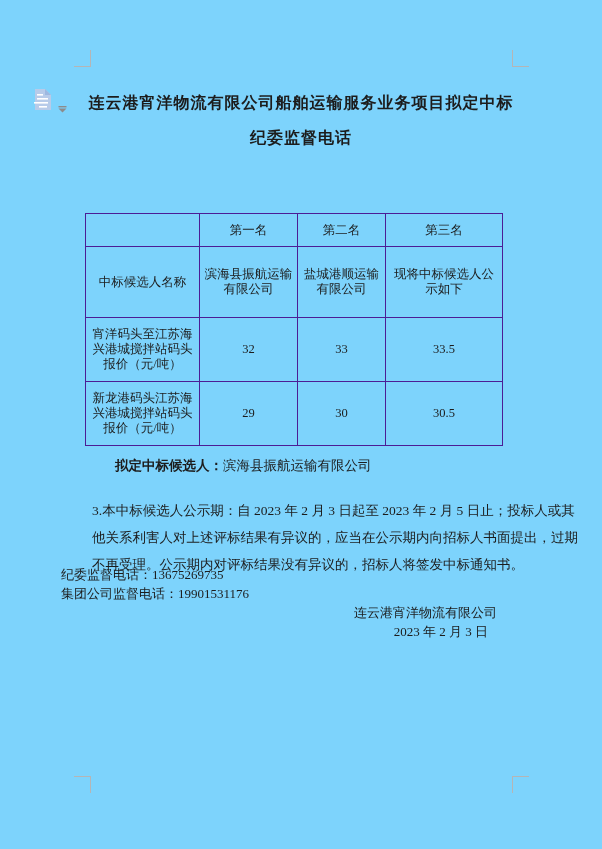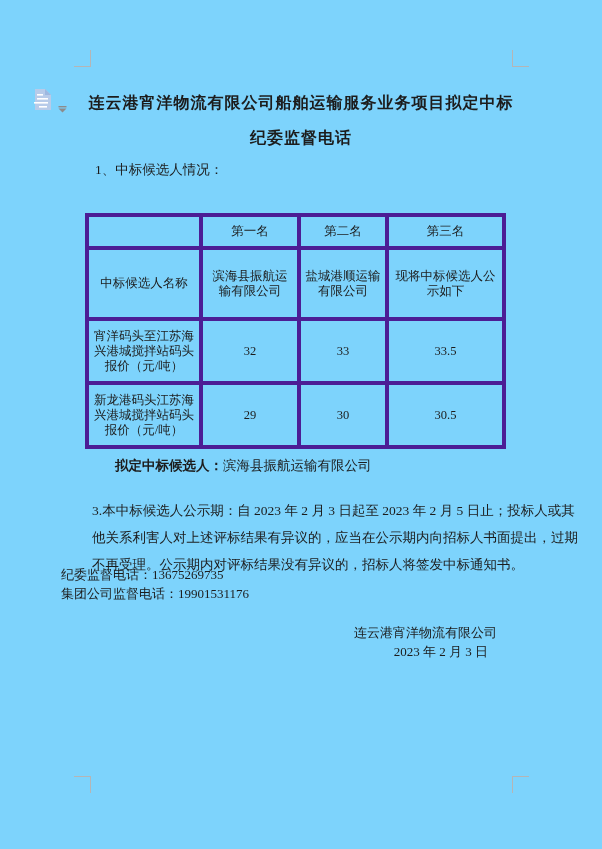--- a/index.html
+++ b/index.html
@@ -37,21 +37,21 @@
   .intro-block .intro { text-indent: 33px; }
   .intro-block .sec1 { padding-left: 34px; }
 
   
   table.cand {
     position: absolute; left: 85px; top: 213px;
     border-collapse: collapse; table-layout: fixed; width: 417px;
     font-size: 12.5px;
   }
   table.cand th, table.cand td {
-    border: 4px solid #4c1d95;
+    border: 1px solid #4c1d95;
     text-align: center; vertical-align: middle;
     font-weight: normal; line-height: 15px; padding: 2px 4px;
   }
   table.cand .c0 { width: 114px; }
   table.cand .c1 { width: 98px; }
   table.cand .c2 { width: 88px; }
   table.cand .c3 { width: 117px; }
   tr.r-head  { height: 33px; }
   tr.r-name  { height: 71px; }
   tr.r-quote { height: 64px; }
@@ -61,21 +61,21 @@
   .proposed { position: absolute; left: 61px; top: 457px; width: 484px; font-size: 13.5px; padding-left: 54px; }
   .proposed .lbl { font-weight: bold; }
 
   
   .notice { position: absolute; left: 61px; top: 497px; width: 486px; font-size: 13.5px; line-height: 27px; margin-left: 31px; }
 
   
   .phones { position: absolute; left: 61px; top: 565px; font-size: 13px; line-height: 19px; }
 
   
-  .signature { position: absolute; top: 603px; right: 105px; text-align: right; font-size: 13px; line-height: 19px; margin-top: 20px; }
+  .signature { position: absolute; top: 603px; right: 105px; text-align: right; font-size: 13px; line-height: 19px; }
   .signature .date { padding-right: 9px; }
 </style>
 </head>
 <body>
 
 <div class="page">
 
   <div class="crop crop-tl"></div>
   <div class="crop crop-tr"></div>
   <div class="crop crop-bl"></div>
@@ -99,21 +99,20 @@
       </svg>
     </span>
   </div>
 
   <div class="title">
     <div>连云港宵洋物流有限公司船舶运输服务业务项目拟定中标</div>
     <div>纪委监督电话</div>
   </div>
 
   <div class="intro-block">
-    <p class="sec1">1、中标候选人情况：</p>
   </div>
 
   <table class="cand">
     <tbody>
         <tr class="r-head">
       <th class="c0"></th>
       <th class="c1">第一名</th>
       <th class="c2">第二名</th>
       <th class="c3">第三名</th>
     </tr>

